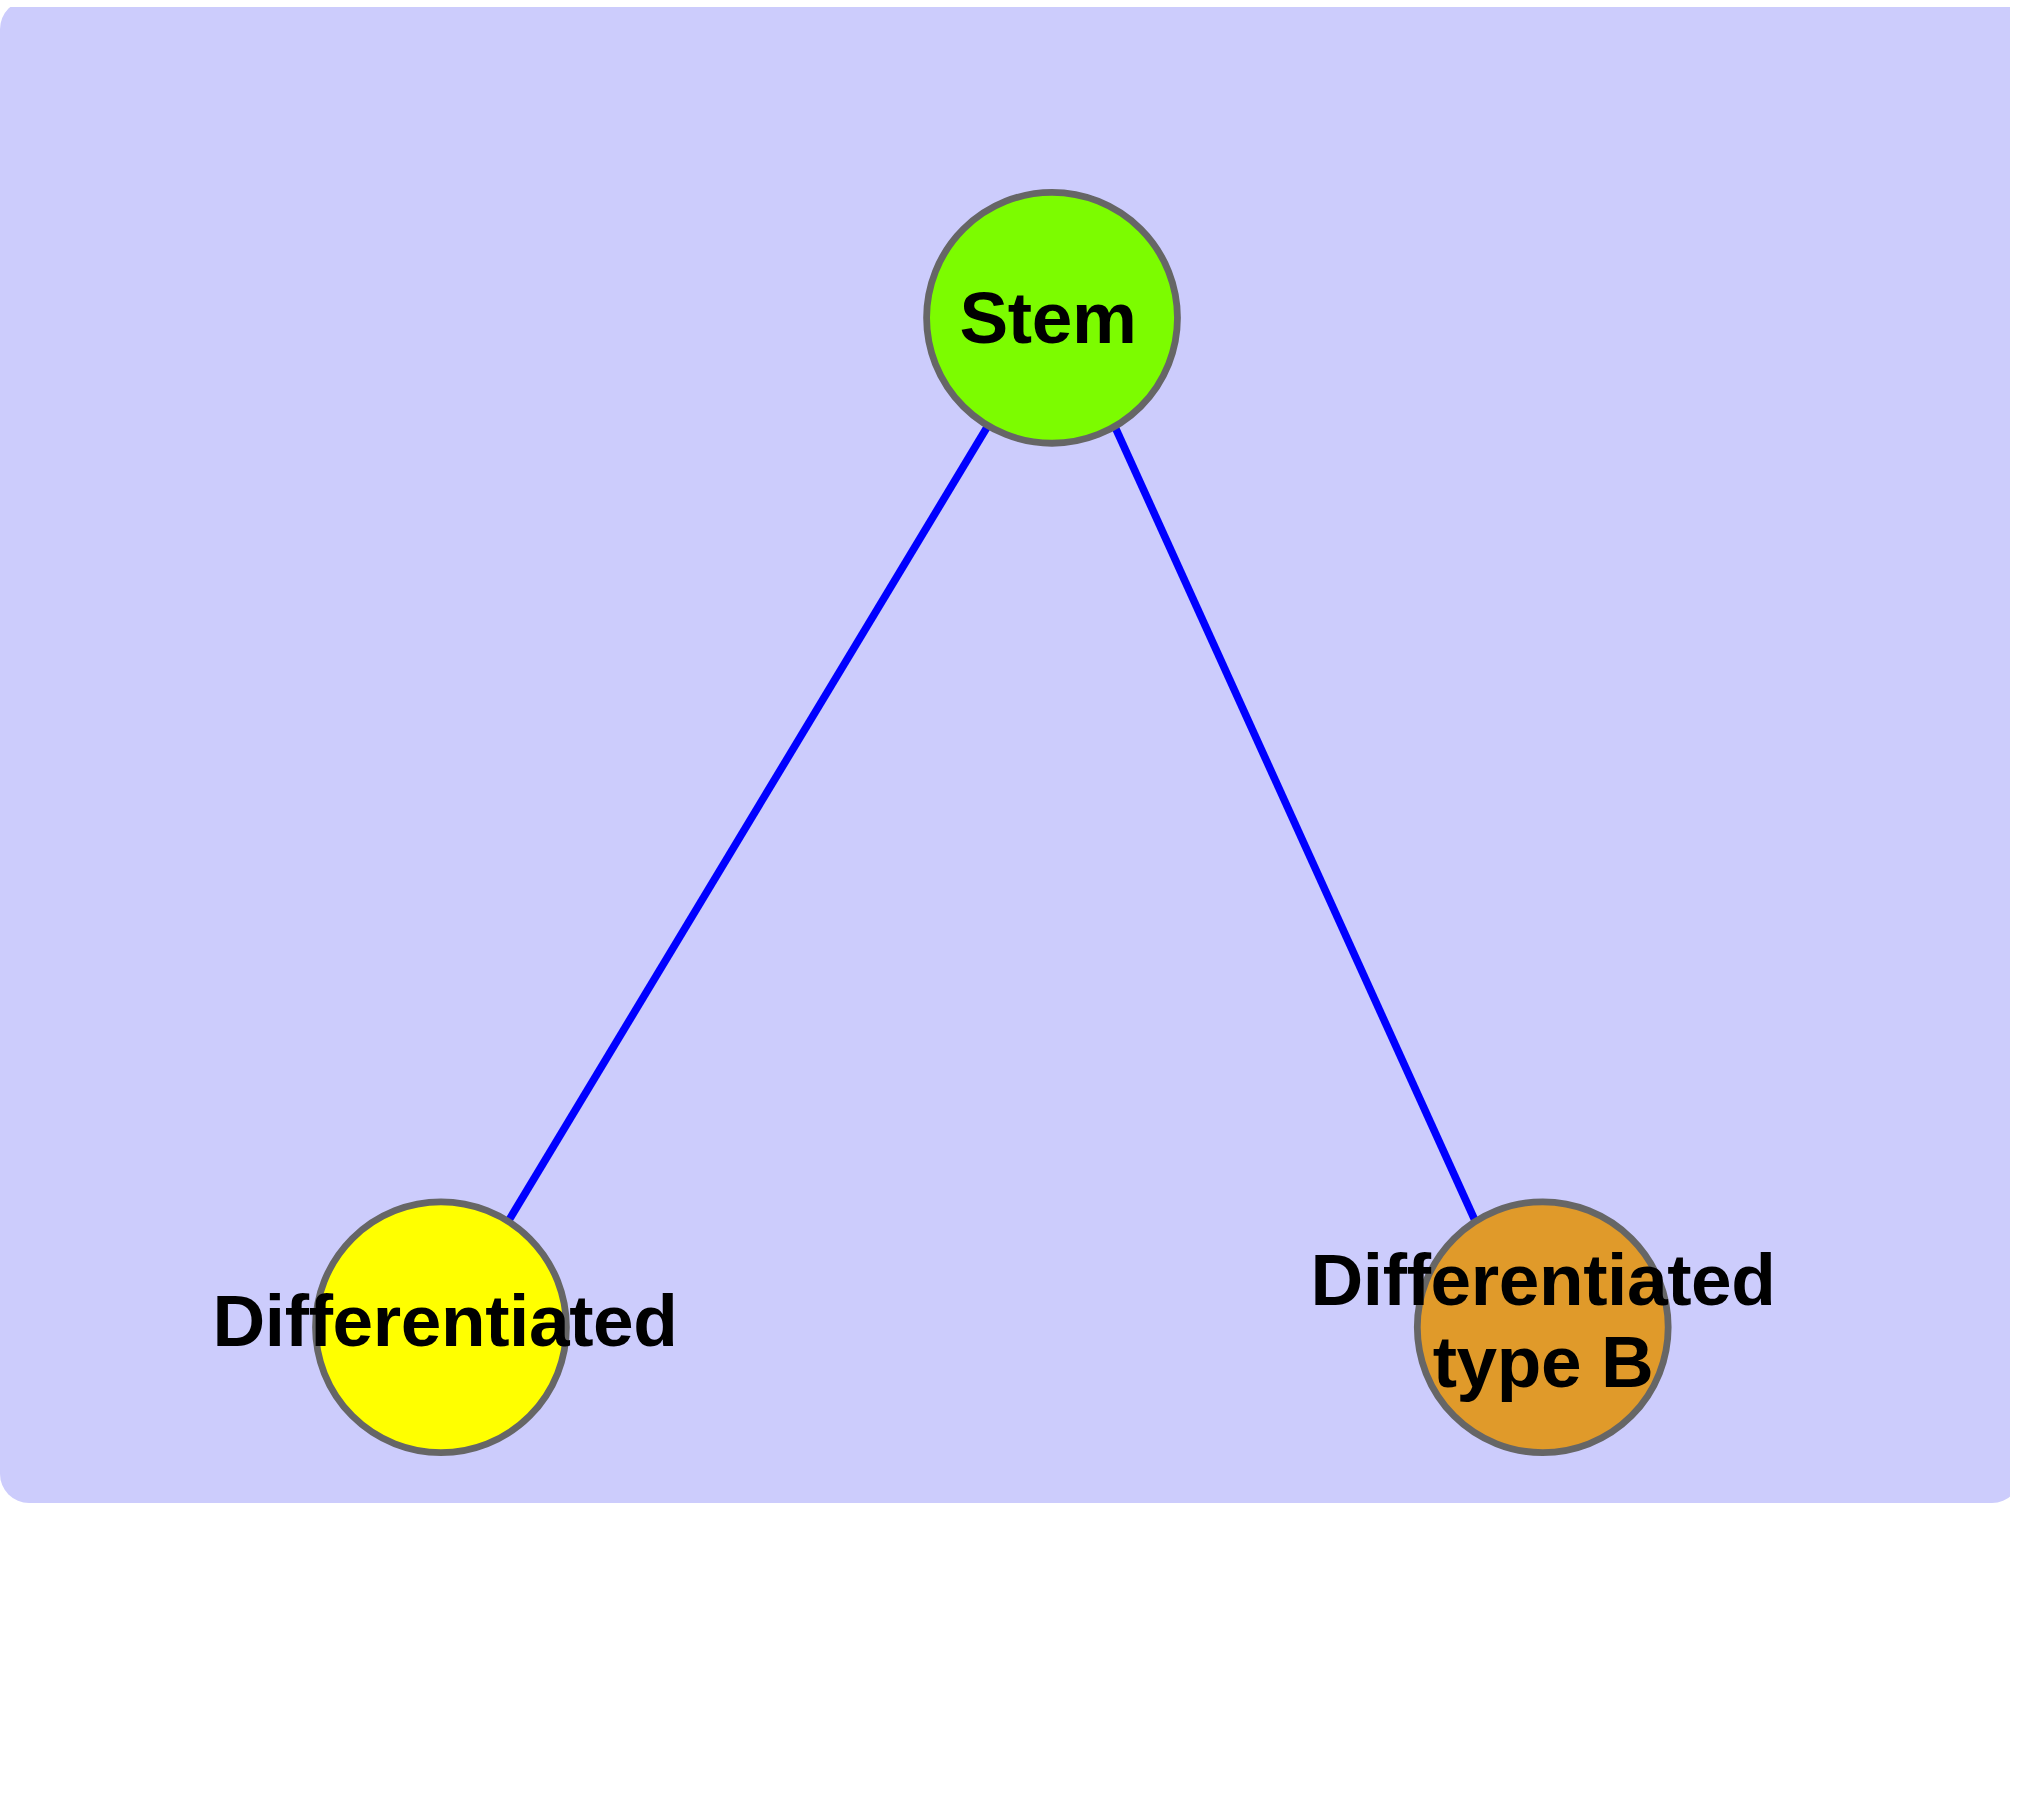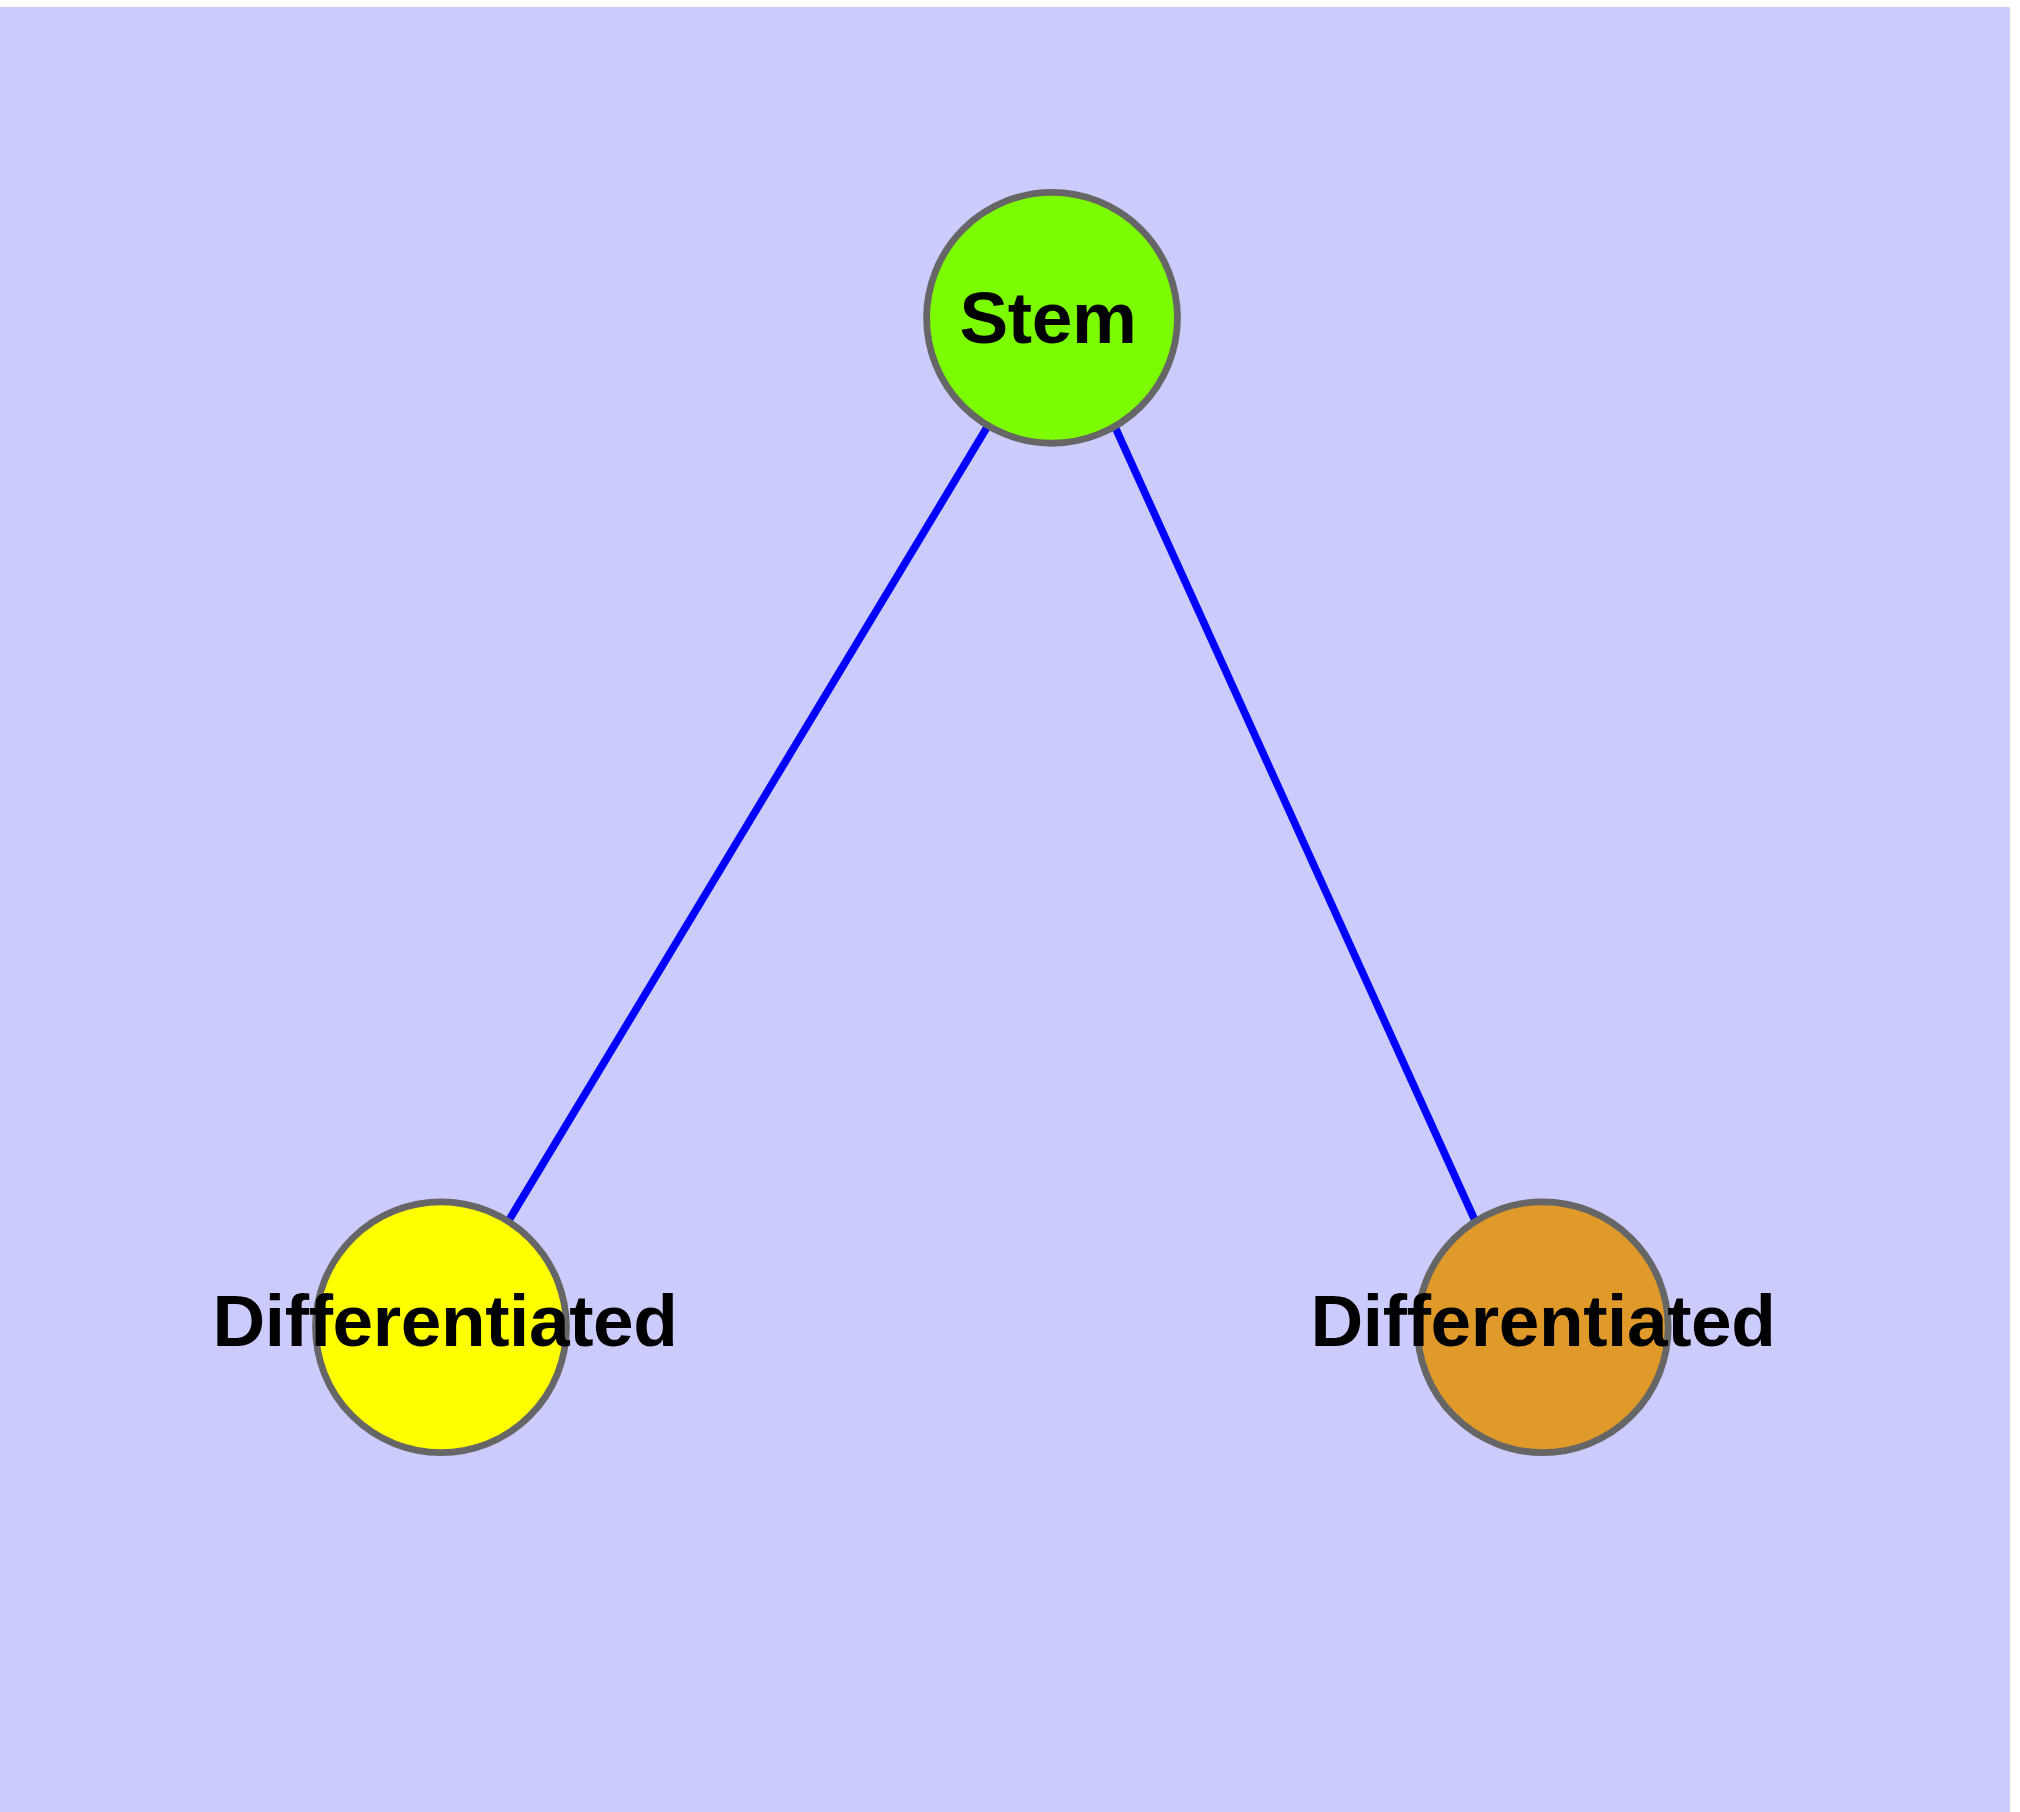--- a/index.html
+++ b/index.html
@@ -4,24 +4,25 @@
 <title>Cell differentiation graph</title>
 <style>
   html, body {
     margin: 0;
     padding: 0;
     background: #ffffff;
   }
   #canvas {
     position: relative;
     width: 2021px;
-    height: 1812px;
+    height: 1503px;
     overflow: hidden;
     background: #ffffff;
     font-family: "Liberation Sans", "DejaVu Sans", sans-serif;
+    border-radius: 29px;
   }
   
   #plot-bg {
     position: absolute;
     left: 0;
     top: 6.8px;
     width: 2010px;
     height: 1805px;
     background: #ccccfc;
   }
@@ -78,16 +79,16 @@
       <circle class="node-circle" cx="1241" cy="375" r="148" fill="#7cfc00" style="stroke: rgb(102, 102, 102); stroke-width: 8;"></circle>
       <circle class="node-circle" cx="520" cy="1566" r="148" fill="#ffff00" style="stroke: rgb(102, 102, 102); stroke-width: 8;"></circle>
       <circle class="node-circle" cx="1820" cy="1566" r="148" fill="#e09a2a" style="stroke: rgb(102, 102, 102); stroke-width: 8;"></circle>
     </g>
   </svg>
 
   <div class="node-label label-root" style="left: 1048px; top: 318px; color: rgb(0, 0, 0); font-size: 73px; font-weight: bold;">Stem</div>
 
   <div class="node-label label-leaf" style="left: 421px; top: 1321px; color: rgb(0, 0, 0); font-size: 73px; font-weight: bold;"><span>Differentiated</span><br></div>
 
-  <div class="node-label label-leaf" style="left: 1519px; top: 1321px; color: rgb(0, 0, 0); font-size: 73px; font-weight: bold;"><span>Differentiated</span><br></div>
+  <div class="node-label label-leaf" style="left: 1519px; top: 1321px; color: rgb(0, 0, 0); font-size: 73px; font-weight: bold;"><span>Differentiated</span><br><span>type B</span></div>
 
 </div>
 
 
 </body></html>

